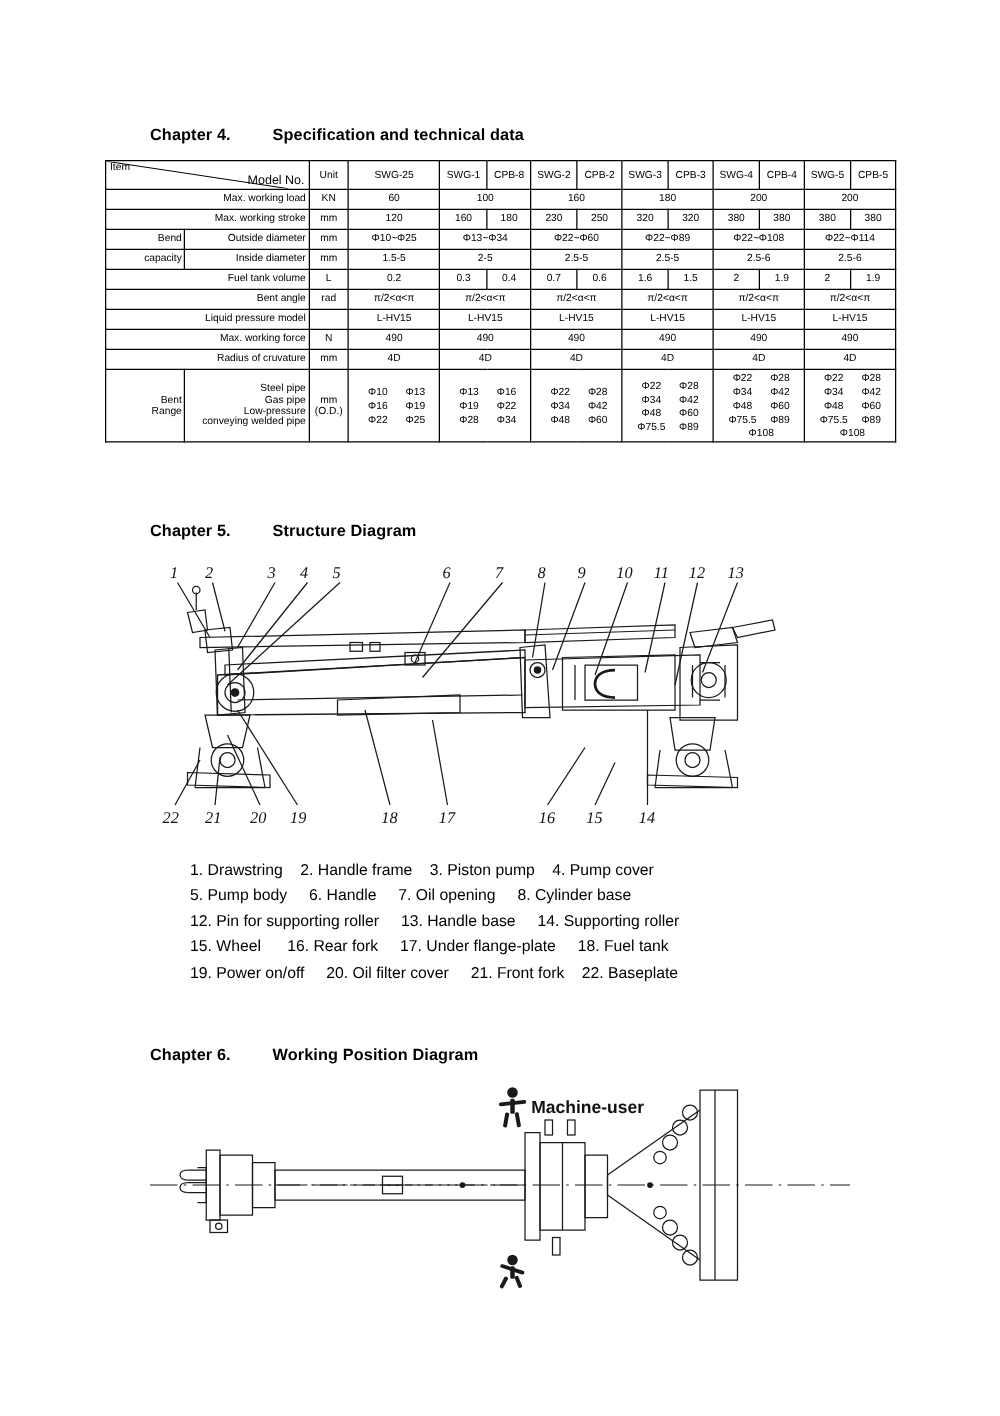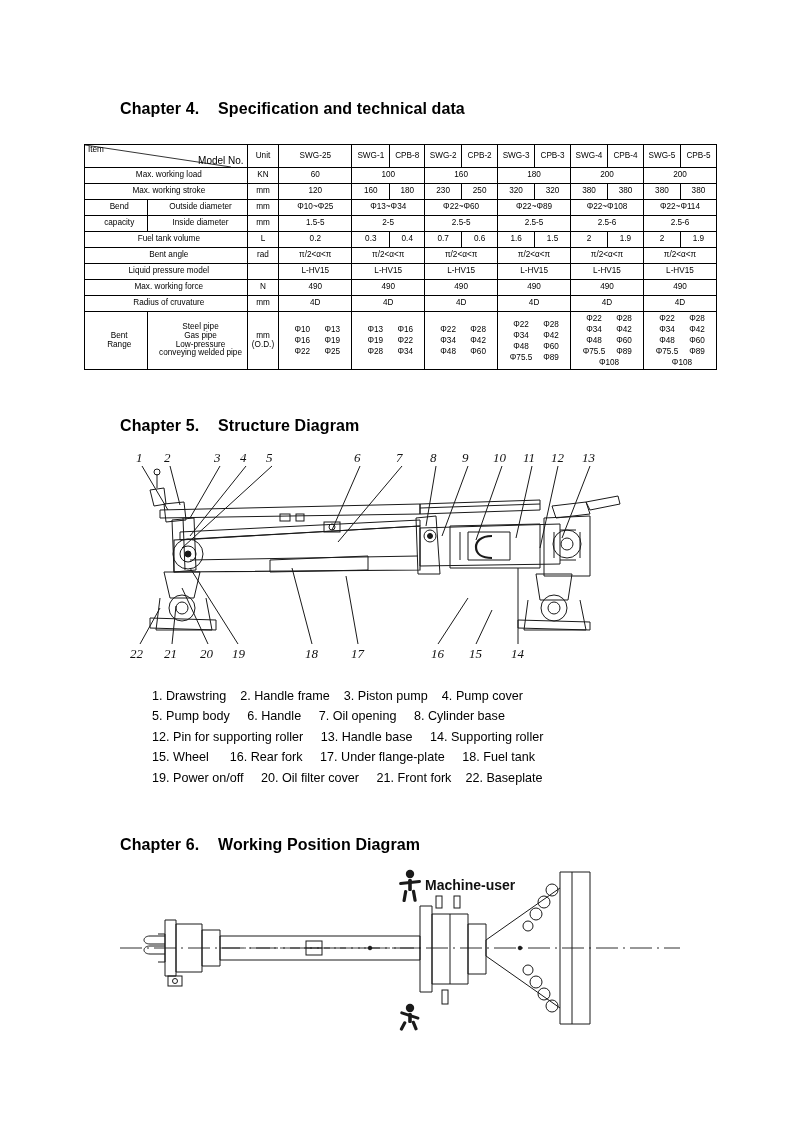--- a/index.html
+++ b/index.html
@@ -16,53 +16,52 @@
     overflow: hidden;
   }
   .page {
     position: absolute;
     left: 0; top: 0;
     width: 800px;
     height: 1133px;
   }
   .chapter-head {
     position: absolute;
-    font-size: 16px;
+    font-size: 13px;
     font-weight: bold;
     letter-spacing: 0.1px;
   }
   .chapter-head .num {
     display: inline-block;
     width: 98px;
   }
 
   
   .spec-wrap {
     position: absolute;
     left: 84px;
     top: 128px;
     width: 633px;
-    margin-top: 16px;
   }
   table.spec {
     border-collapse: collapse;
     width: 633px;
     font-size: 8.2px;
     line-height: 1.05;
   }
   table.spec td {
     border: 1px solid #000;
     padding: 1px 2px;
     text-align: center;
     vertical-align: middle;
     height: 13px;
     white-space: nowrap;
   }
   table.spec td.lbl {
-    text-align: center;
+    text-align: right;
     padding-left: 8px;
   }
   .corner {
     position: relative;
     height: 22px !important;
     padding: 0 !important;
   }
   .corner .item {
     position: absolute;
     left: 3px; top: 1px;

